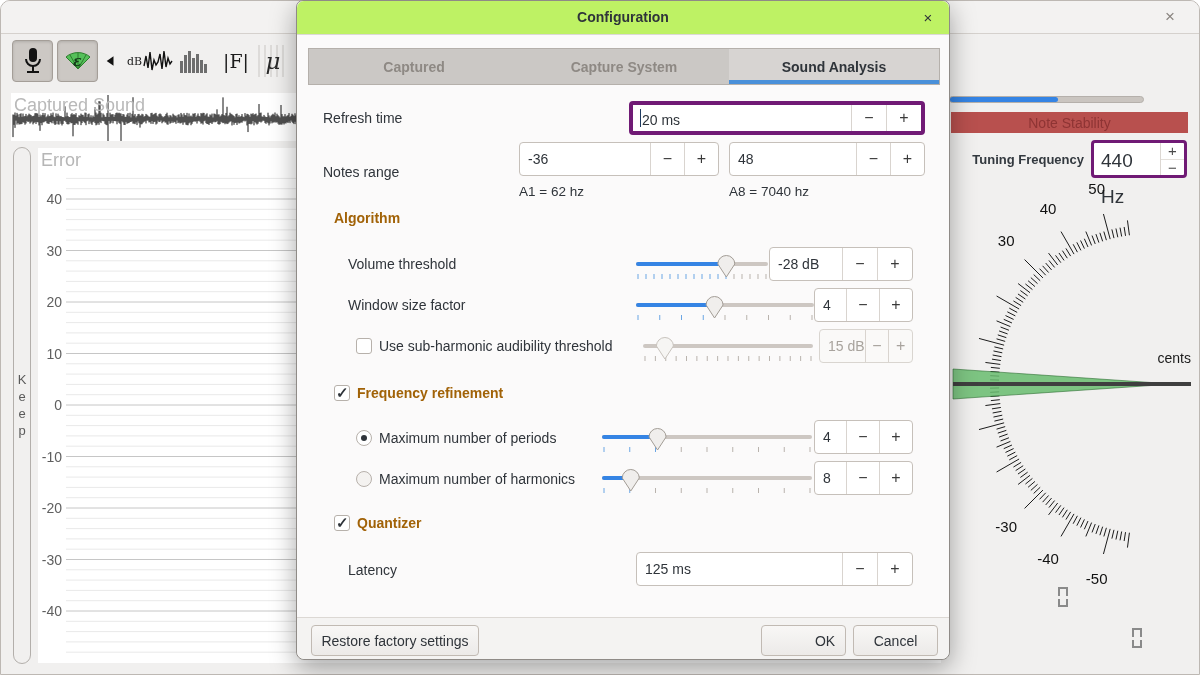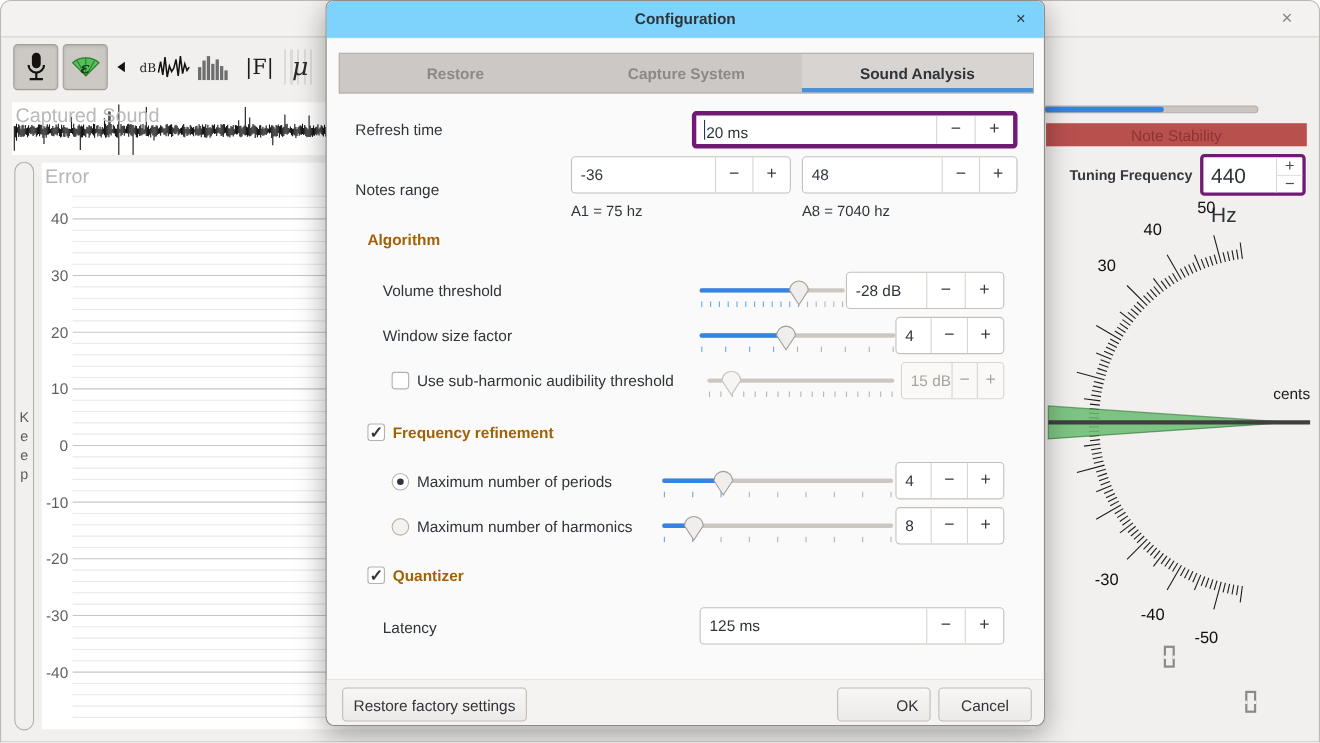--- a/index.html
+++ b/index.html
@@ -49,21 +49,21 @@
 
   #gauge { position:absolute; inset:0; pointer-events:none; z-index:1; }
   .segdigit { position:absolute; width:10px; height:20px; border:2px solid #8a8a8a; background:transparent; }
   .segdigit::before, .segdigit::after { content:""; position:absolute; top:7px; width:2px; height:3px; background:#f1f0ef; }
   .segdigit::before { left:-2px; } .segdigit::after { right:-2px; }
   #segdigit-1 { left:1057px; top:586px; } #segdigit-2 { left:1131px; top:627px; }
 
   
   .dialog { position:absolute; left:296px; top:0; width:654px; height:660px; background:#fbfafa;
             border:1px solid #8f8b87; border-radius:7px 7px 8px 8px; box-shadow:0 8px 26px rgba(0,0,0,.35); z-index:10; }
-  .dlg-titlebar { position:absolute; left:0; top:0; width:100%; height:34px; background:#7dd3fc; border-bottom:1px solid #dcd9d6; border-radius:7px 7px 0 0; }
+  .dlg-titlebar { position:absolute; left:0; top:0; width:100%; height:34px; background:#bef264; border-bottom:1px solid #dcd9d6; border-radius:7px 7px 0 0; }
   .dlg-title { width:100%; text-align:center; font-size:14px; font-weight:bold; color:#2f343a; line-height:33px; }
   .dlg-close { position:absolute; right:10px; top:6px; width:22px; height:22px; text-align:center; line-height:22px; font-size:15px; color:#2f343a; cursor:default; }
 
   .tabbar { position:absolute; left:11px; top:47px; width:632px; height:37px; background:#cbc8c5; border:1px solid #b5b0ab; display:flex; }
   .tab { flex:1; display:flex; align-items:center; justify-content:center; font-size:14px; font-weight:bold; color:#8e8984; position:relative; cursor:default; }
   .tab.active { background:#d7d4d2; color:#2f343a; }
   .tab.active::after { content:""; position:absolute; left:0; right:0; bottom:0; height:4px; background:#4a90d9; }
 
   .lbl { position:absolute; font-size:14px; color:#2f343a; white-space:nowrap; }
   .hd  { position:absolute; font-size:14px; font-weight:bold; color:#a16207; white-space:nowrap; }
@@ -1158,21 +1158,21 @@
   </div>
 
   <div class="dialog">
     <div class="dlg-titlebar">
       <div class="dlg-title">Configuration</div>
       <div class="dlg-close">×</div>
     </div>
 
     <div class="tabbar">
       <div class="tab">
-          <span>Restore</span>
+          <span>Captured</span>
         </div>
       <div class="tab">
           <span>Capture System</span>
         </div>
       <div class="tab active">
           <span>Sound Analysis</span>
         </div>
     </div>
 
     <span class="lbl" id="lbl-refresh">Refresh time</span>
@@ -1187,21 +1187,21 @@
     <div class="spin" id="spin-nlow">
       <span class="val">-36</span>
       <button class="sbtn">−</button>
       <button class="sbtn">+</button>
     </div>
     <div class="spin" id="spin-nhigh">
       <span class="val">48</span>
       <button class="sbtn">−</button>
       <button class="sbtn">+</button>
     </div>
-    <span class="hint" id="hint-low">A1 = 75 hz</span>
+    <span class="hint" id="hint-low">A1 = 62 hz</span>
     <span class="hint" id="hint-high">A8 = 7040 hz</span>
 
     <span class="hd" id="hd-algorithm">Algorithm</span>
 
     <span class="lbl" id="lbl-volume">Volume threshold</span>
     <div class="gtk-slider" id="sl-volume"><svg width="134" height="30">
           <line x1="3" y1="10" x2="131" y2="10" stroke="#cdc7c2" stroke-width="4" stroke-linecap="round"></line>
           <line x1="3" y1="10" x2="91.32" y2="10" stroke="#3584e4" stroke-width="4" stroke-linecap="round"></line>
           <line x1="3" y1="20" x2="3" y2="25" stroke="#6ba6e4" stroke-width="1"></line>
           <line x1="11" y1="20" x2="11" y2="25" stroke="#6ba6e4" stroke-width="1"></line>

